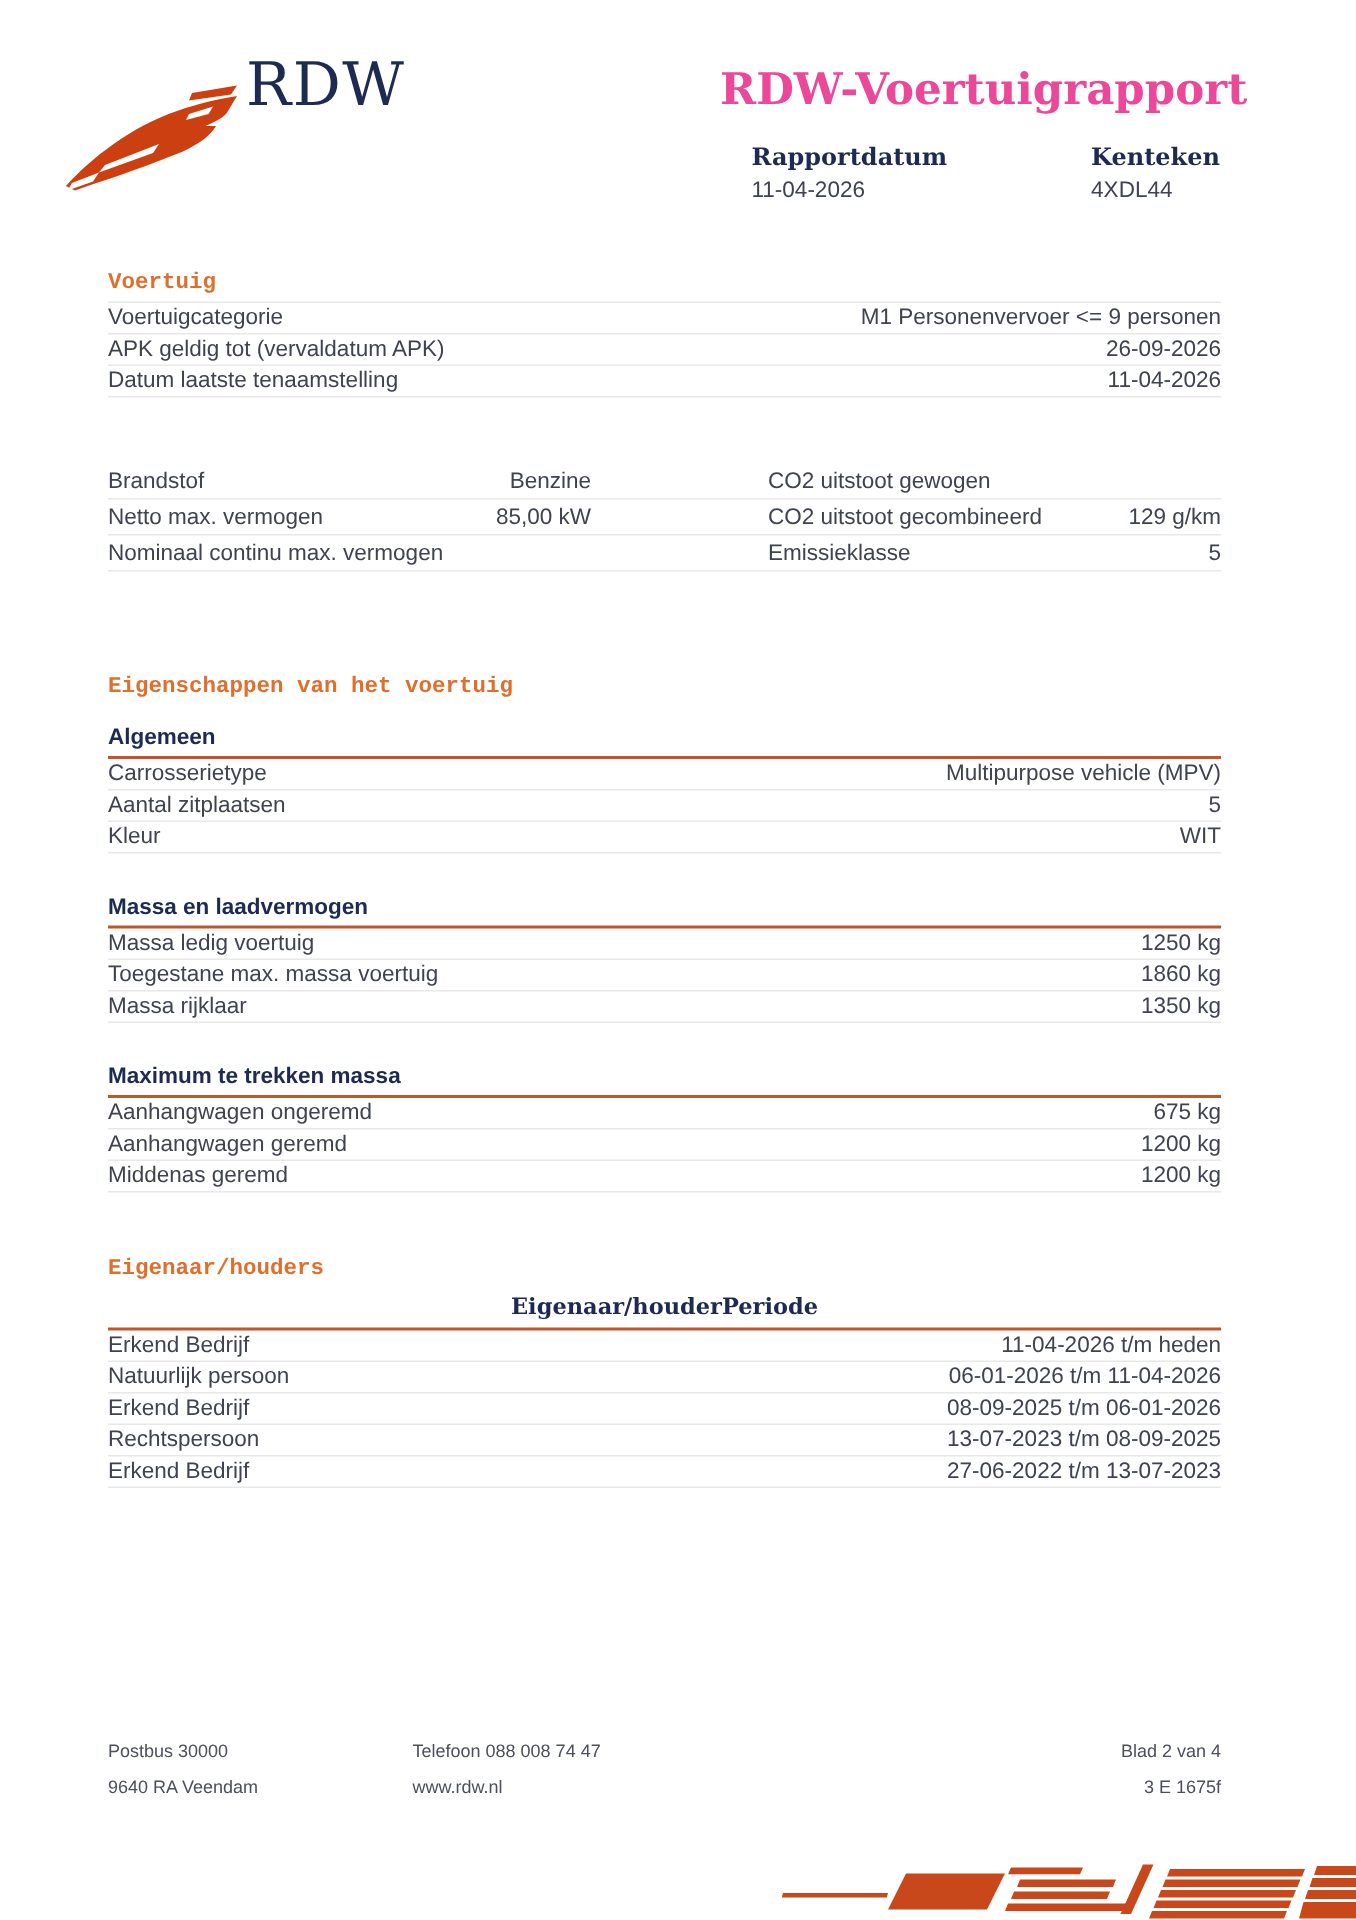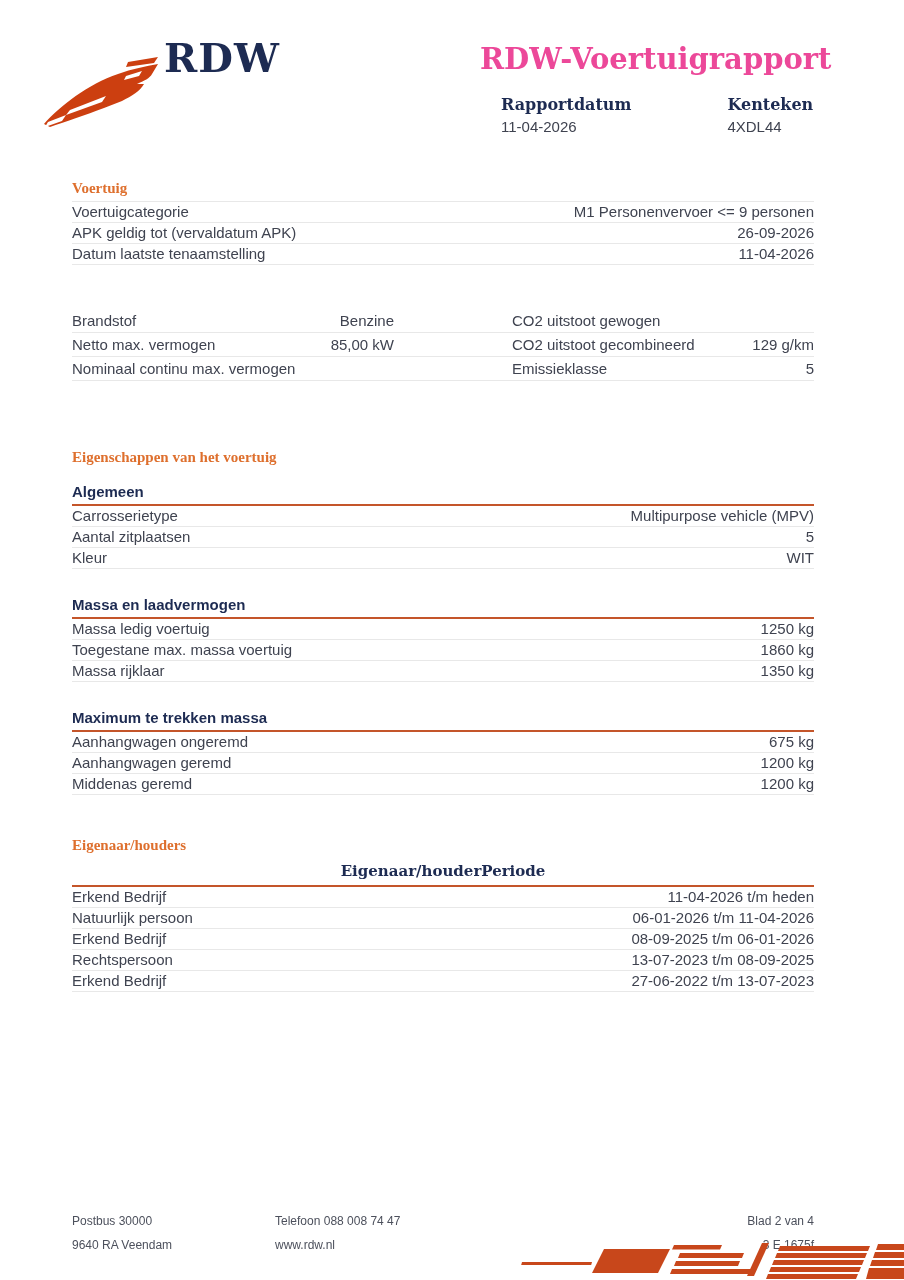--- a/index.html
+++ b/index.html
@@ -12,42 +12,42 @@
     color:#3f4350;
     overflow:hidden;
   }
 
   
   .logo-wrap { position:absolute; left:40px; top:28px; width:260px; height:105px; }
   .logo-icon { position:absolute; left:0; top:26px; }
   .logo-text {
     position:absolute; left:124px; top:6px;
     font-family:"DejaVu Serif", serif;
-    font-weight:bold; font-size:40px; color:#1d2b52; letter-spacing:1px;
+    font-weight:normal; font-size:40px; color:#1d2b52; letter-spacing:1px;
   }
   .doc-title {
     position:absolute; left:480px; top:42px;
     font-family:"DejaVu Serif", serif;
     font-weight:bold; font-size:29px; color:#ec4899;
     white-space:nowrap;
   }
   .meta { position:absolute; left:501px; top:95px; display:flex; gap:96px; }
   .meta-block { min-width:110px; }
   .meta-label {
     font-family:"DejaVu Serif", serif;
     font-weight:bold; font-size:16px; color:#1d2b52;
     display:block; margin-bottom:4px;
   }
   .meta-value { font-size:15px; color:#3f4350; }
 
   
   .content { position:absolute; left:72px; top:180px; width:742px; }
 
   .section-title {
-    font-family:Liberation Serif, serif;
+    font-family:Liberation Mono, monospace;
     font-weight:bold; font-size:15px; color:#de6f2d;
     padding-bottom:4px; border-bottom:1px solid #e8e8e8;
   }
   .section-title.no-line { border-bottom:none; padding-bottom:2px; }
 
   .row {
     display:flex; justify-content:space-between; align-items:baseline;
     height:21px; line-height:20px;
     border-bottom:1px solid #e8e8e8;
     font-size:15px;
@@ -86,21 +86,21 @@
     display:flex; justify-content:center;
     font-family:"DejaVu Serif", serif;
     font-weight:bold; font-size:15px; color:#1d2b52;
     padding:4px 0 5px 0;
     border-bottom:2px solid #c4552a;
     margin-top:2px;
   }
 
   
   .footer {
-    position:absolute; left:72px; top:1209px; width:742px;
+    position:absolute; left:72px; top:1155px; width:742px;
     font-size:12px; color:#4c505c;
   }
   .footer .cols { display:grid; grid-template-columns:203px 1fr auto; }
   .footer .line { height:24px; line-height:24px; }
   .footer .right { text-align:right; }
 
   .bottom-art { position:absolute; right:0; bottom:0; width:400px; height:42px; }
 </style>
 </head>
 <body>

